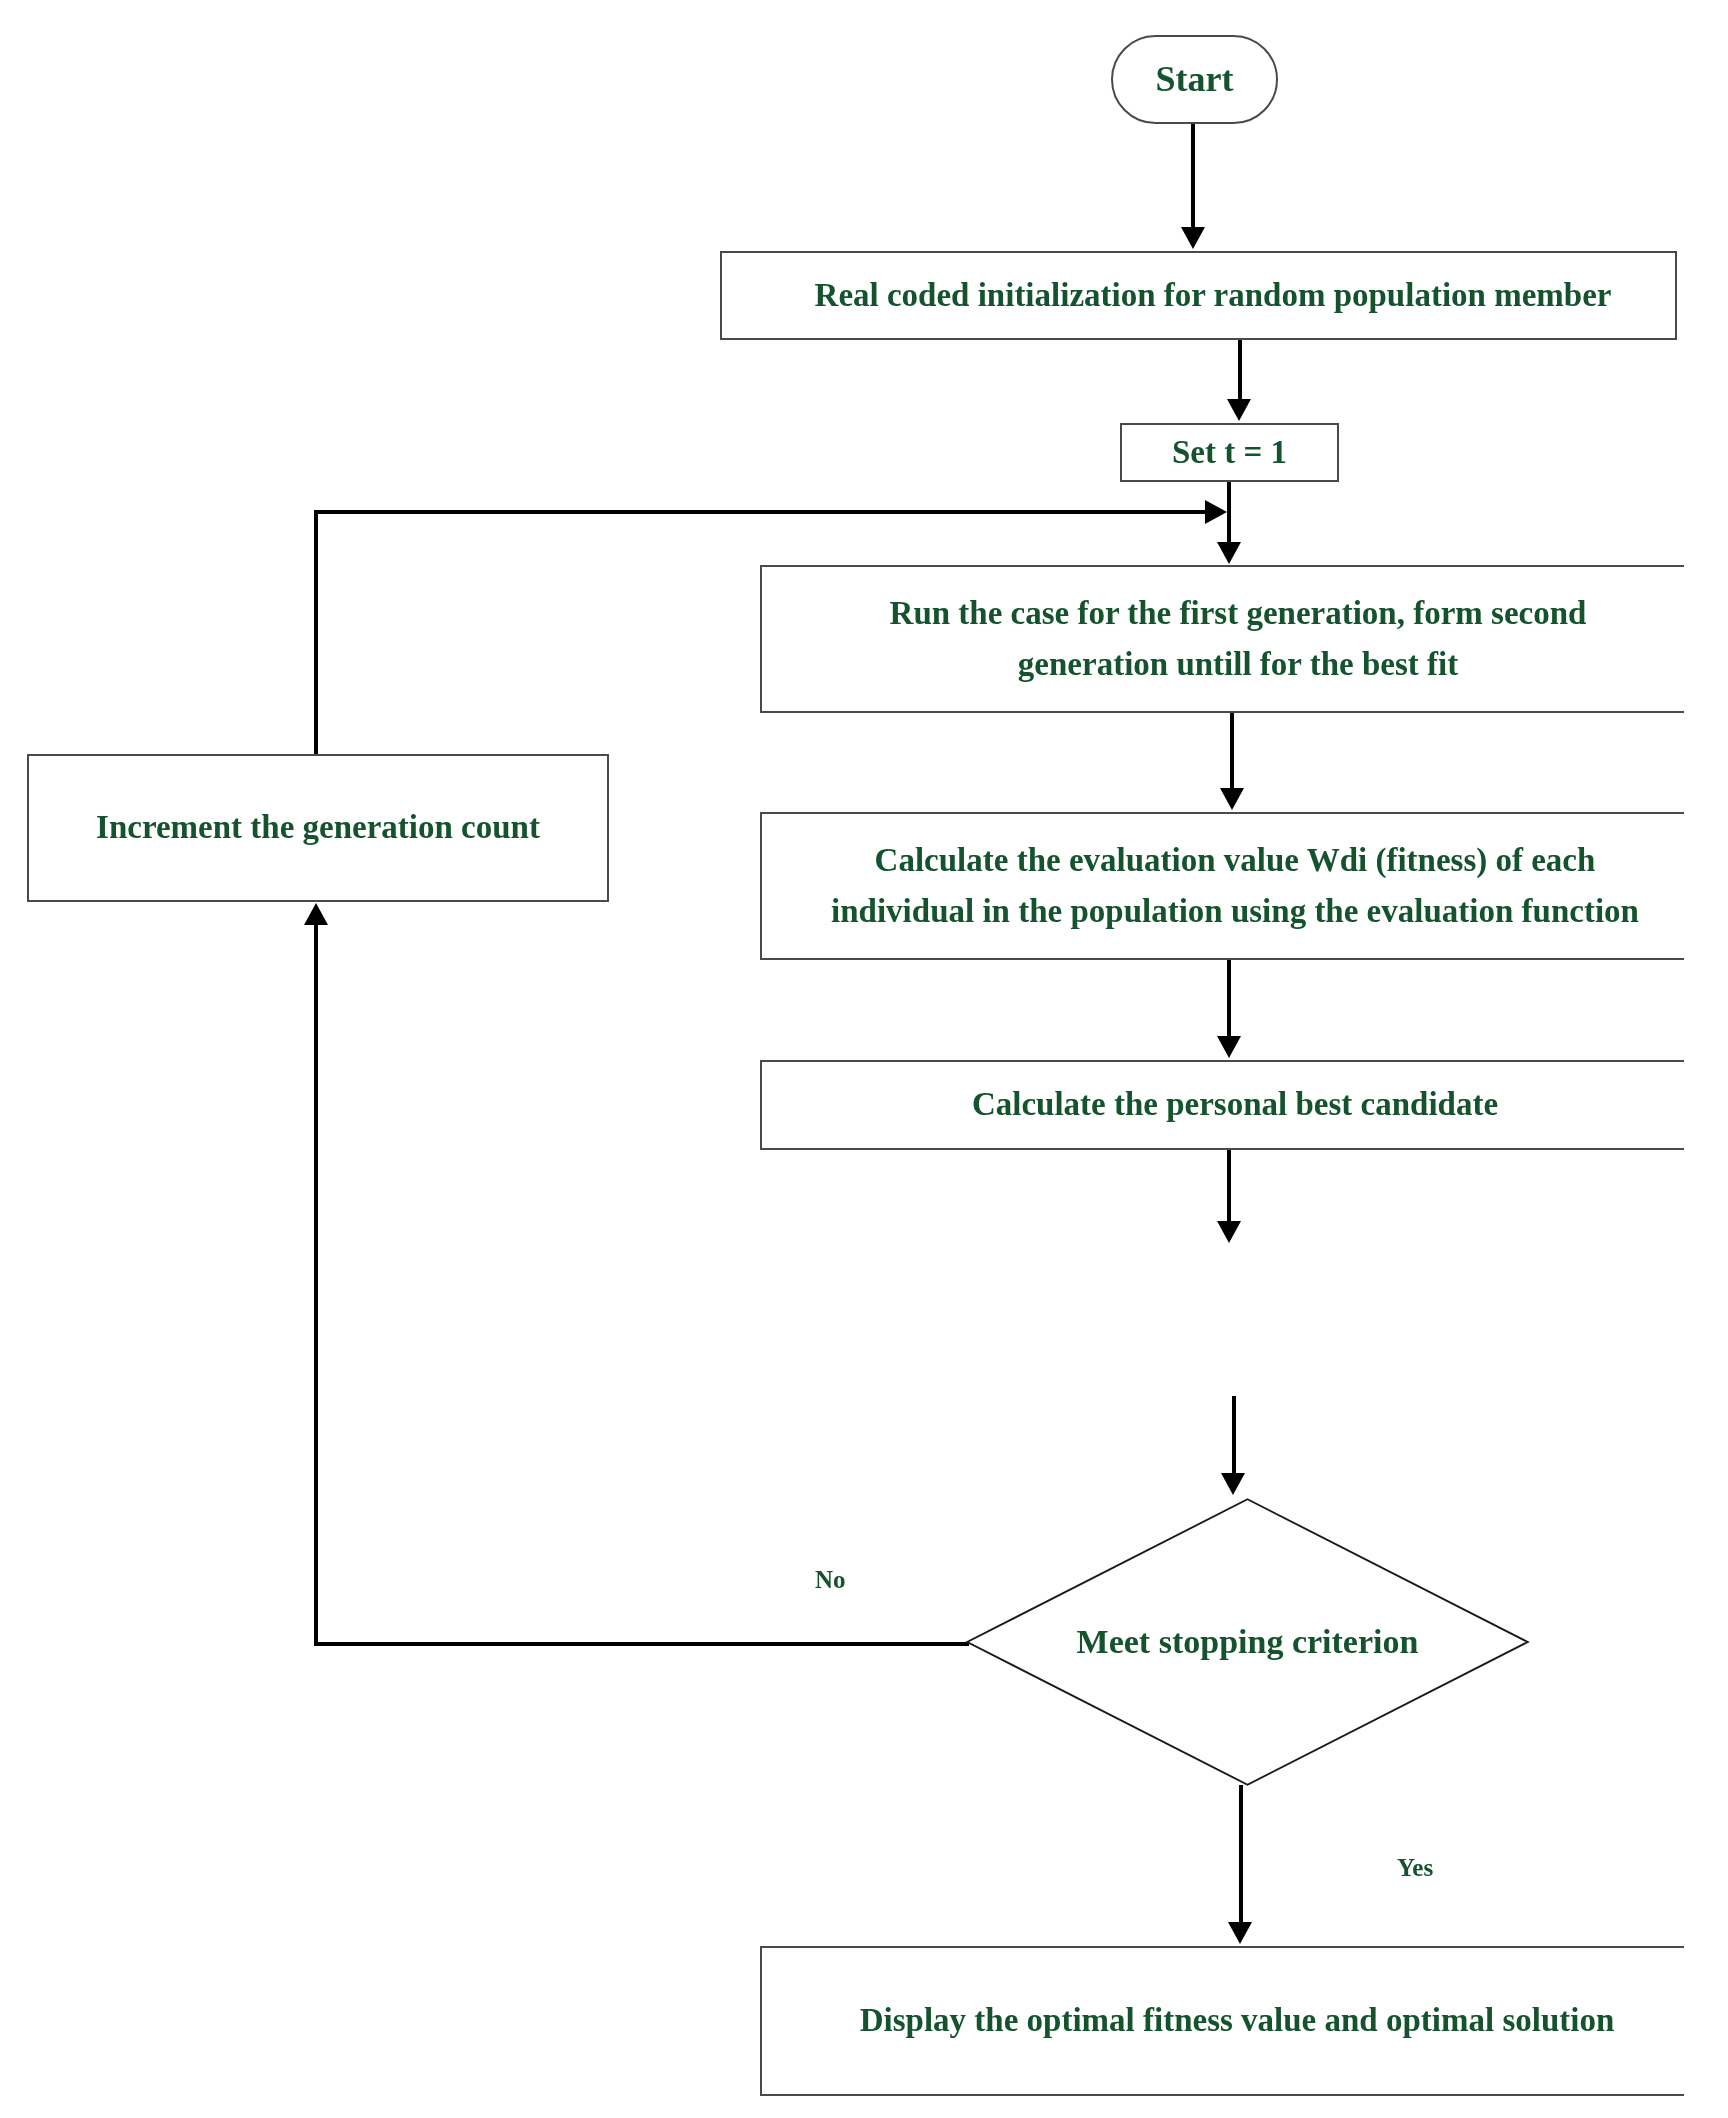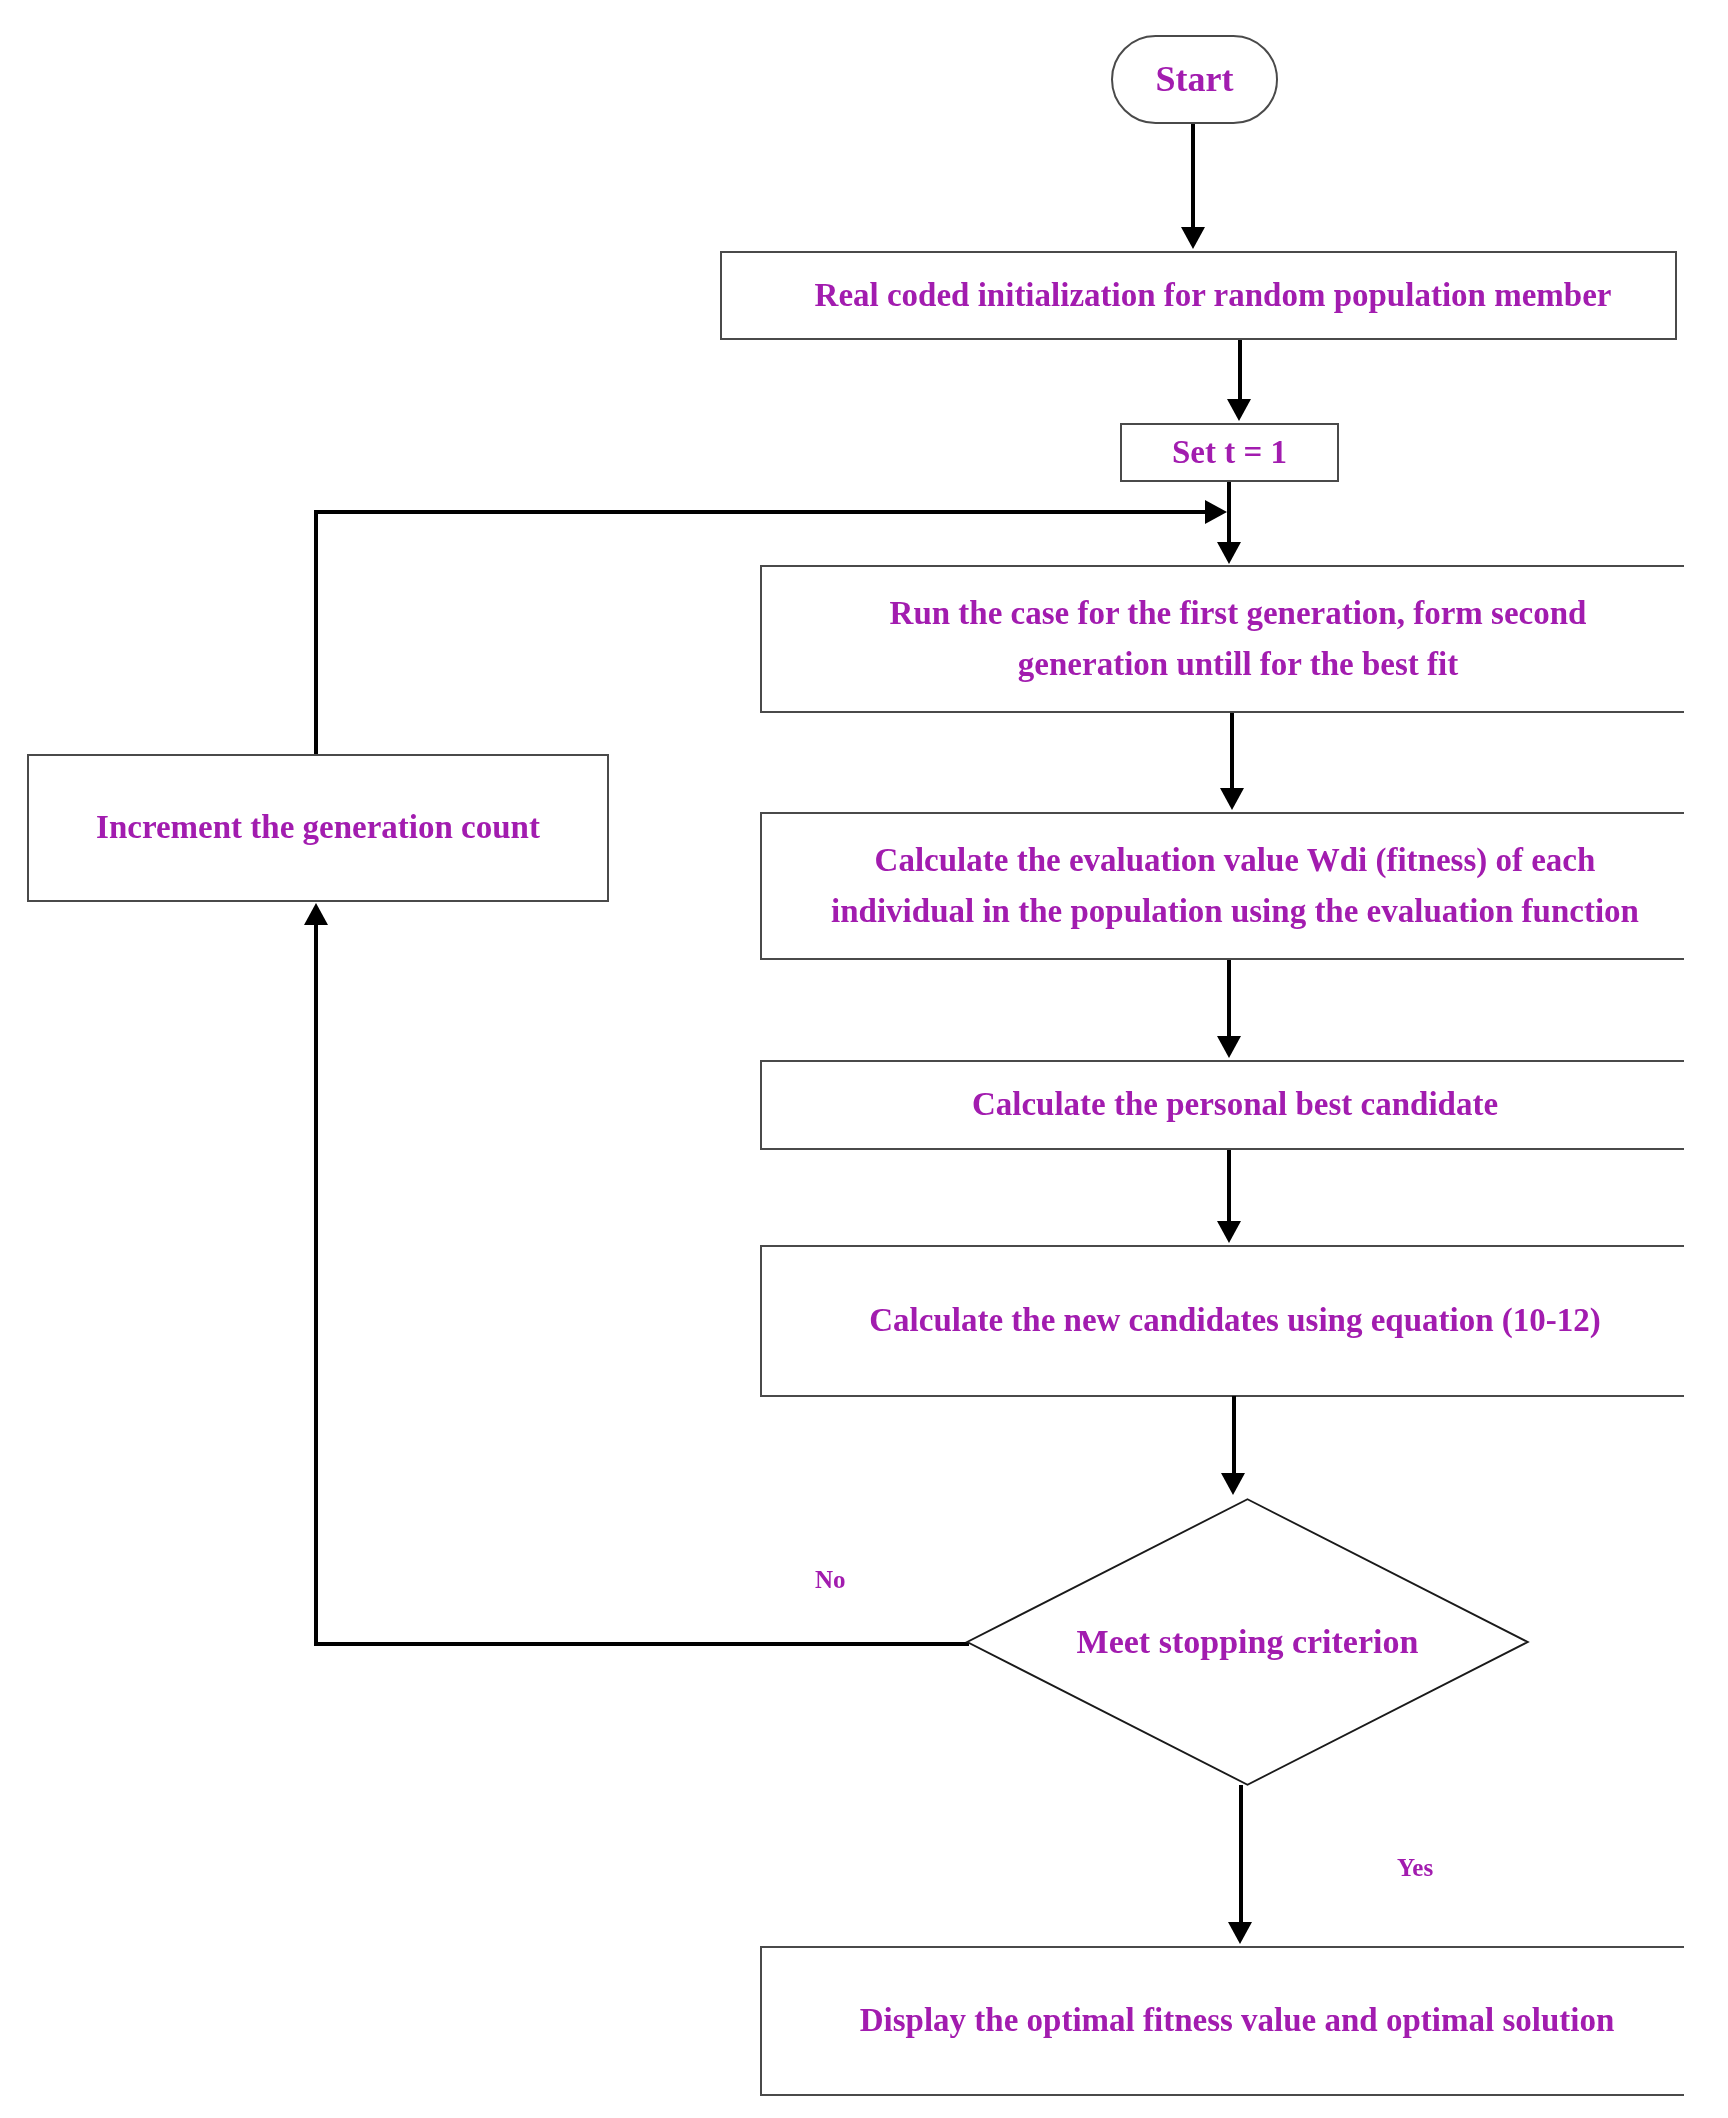--- a/index.html
+++ b/index.html
@@ -6,21 +6,21 @@
     margin: 0;
     padding: 0;
     background: #ffffff;
   }
   #canvas {
     position: relative;
     width: 1684px;
     height: 2119px;
     background: #ffffff;
     font-family: "Liberation Serif", "DejaVu Serif", serif;
-    color: #a21caf;
+    color: #14532d;
     overflow: hidden;
   }
   .box {
     position: absolute;
     box-sizing: border-box;
     background: #ffffff;
     border: 2.2px solid #4a4a4a;
     display: flex;
     align-items: center;
     justify-content: center;
@@ -148,23 +148,20 @@
   <div class="line" style="left:1227px; top:960px; width:3.7px; height:78px;"></div>
   <div class="ah ah-down" style="left:1217px; top:1036px;"></div>
 
   <div class="box" style="left:760px; top:1060px; width:950px; height:90px;">
     <span>Calculate the personal best candidate</span>
   </div>
 
   <div class="line" style="left:1227px; top:1150px; width:3.7px; height:72px;"></div>
   <div class="ah ah-down" style="left:1217px; top:1221px;"></div>
 
-  <div class="box" style="left:760px; top:1245px; width:950px; height:152px;">
-    <span>Calculate the new candidates using equation (10-12)</span>
-  </div>
 
   <div class="line" style="left:1232px; top:1396px; width:3.7px; height:78px;"></div>
   <div class="ah ah-down" style="left:1221px; top:1473px;"></div>
 
   <div class="diamond-wrap">
     <svg width="565" height="290" viewBox="0 0 760 390">
       <polygon points="380,3 757,195 380,387 3,195" fill="#ffffff" stroke="#1a1a1a" stroke-width="2.5"></polygon>
     </svg>
     <div class="diamond-label">Meet stopping criterion</div>
   </div>

